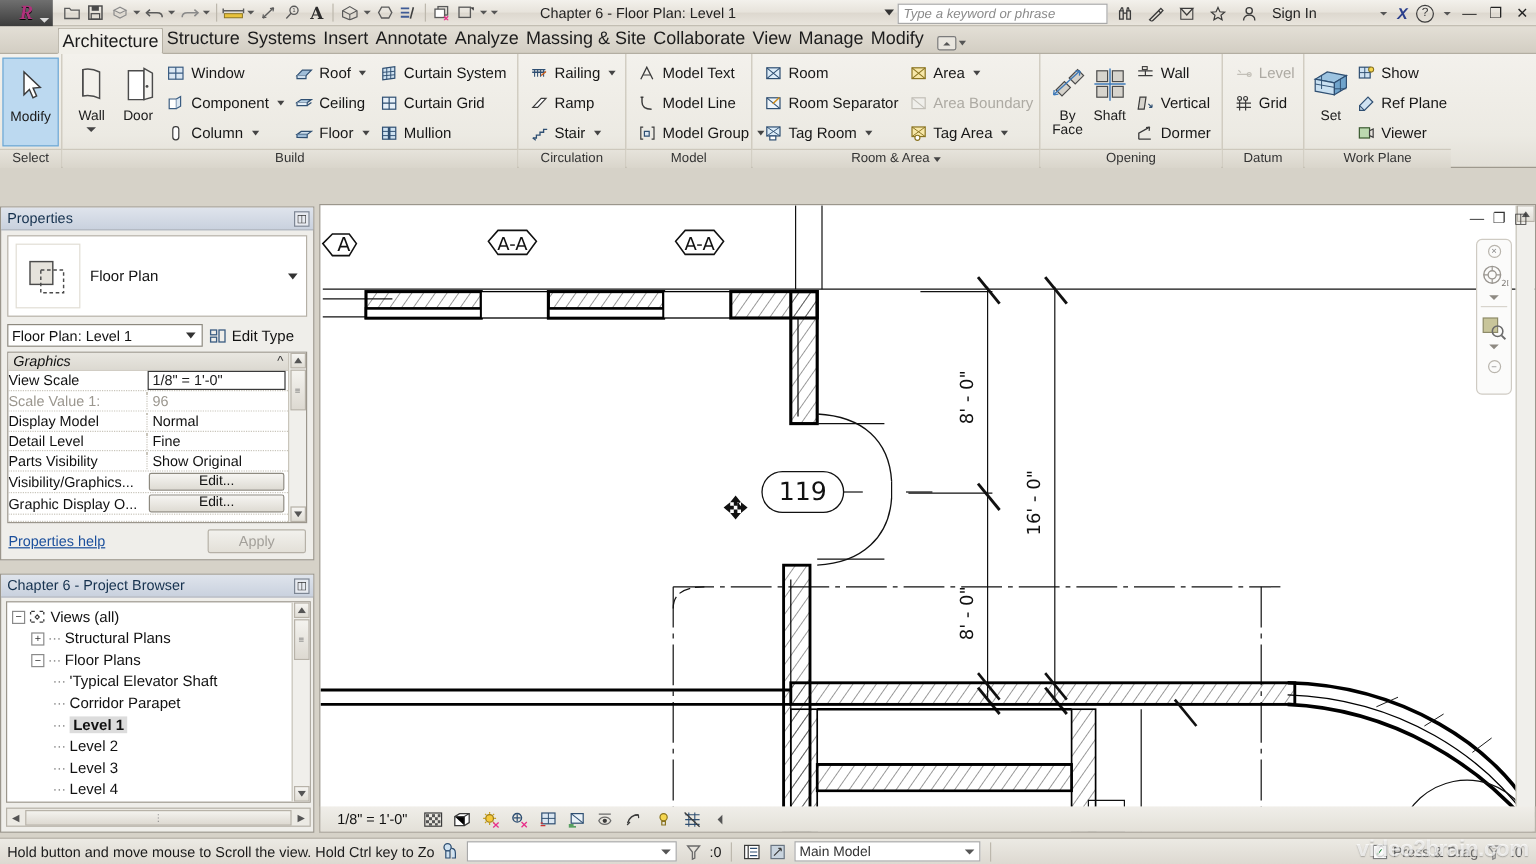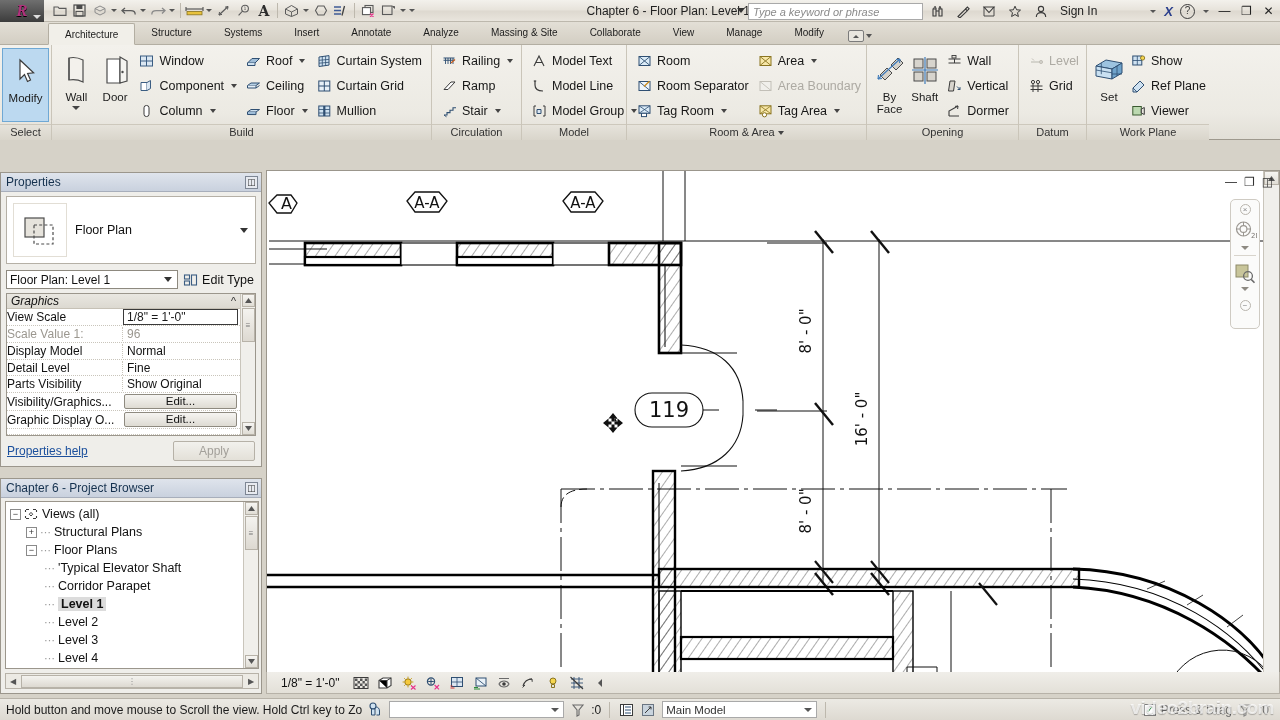--- a/index.html
+++ b/index.html
@@ -25,21 +25,21 @@
     background:linear-gradient(to bottom,#6f6f6f,#3c3c3c);
     display:flex;align-items:center;justify-content:center;
   }
   .rbtn .rlogo{ font-family:"Liberation Serif",serif; font-style:italic; font-weight:bold; font-size:17px; color:#b0327c; text-shadow:0 1px 0 #000;}
   .rbtn .rcaret{ position:absolute; right:3px; bottom:3px; border-left:4px solid transparent;border-right:4px solid transparent;border-top:4px solid #ddd;}
   .qat{ display:flex; align-items:center; height:22px; padding-left:6px; gap:1px; }
   .qicon{ width:19px;height:19px; display:flex;align-items:center;justify-content:center; font-size:12px; color:#4a4a4a; cursor:default;}
   .qcar{ width:8px;height:19px;display:flex;align-items:center;justify-content:center;}
   .qcar::after{content:'';border-left:3px solid transparent;border-right:3px solid transparent;border-top:3px solid #555;}
   .qsep{ width:1px;height:15px;background:#bdb8ad;margin:0 3px;}
-  .doc-title{ position:absolute; left:450px; top:0; width:300px; height:22px; line-height:22px; text-align:right; font-size:12px; color:#222; }
+  .doc-title{ position:absolute; left:450px; top:0; width:300px; height:22px; line-height:22px; text-align:left; font-size:12px; color:#222; }
   .title-caret{ position:absolute; left:737px; top:8px; border-left:4px solid transparent;border-right:4px solid transparent;border-top:5px solid #333;}
   .searchbox{
     position:absolute; left:748px; top:3px; width:175px; height:17px;
     background:#fff; border:1px solid #a9a9a9; font-size:11px;
     font-style:italic; color:#8a8a8a; padding:1px 4px; line-height:14px;
   }
   .tb-icons{ position:absolute; left:928px; top:0; height:22px; display:flex; align-items:center; gap:8px;}
   .tb-icons .ti{ width:18px;height:18px;display:flex;align-items:center;justify-content:center;font-size:13px;color:#3a3a3a;}
   .signin{ font-size:12px; color:#222; margin-left:2px; }
   .tb-right{ position:absolute; right:4px; top:0; height:22px; display:flex; align-items:center; gap:7px;}
@@ -47,21 +47,21 @@
   .xicon{ font-weight:bold; color:#2b3f8c; font-size:13px; font-style:italic;}
   .qmark{ width:15px;height:15px;border:1.4px solid #3c3c3c;border-radius:50%; font-size:10px;line-height:12px;text-align:center;color:#3c3c3c;}
 
   
   .tabstrip{
     position:absolute;left:0;top:22px;width:1280px;height:23px;
     background:linear-gradient(to bottom,#e3dfd6,#d3cec3);
     border-bottom:1px solid #b3aea2;
     display:flex;align-items:flex-end; padding-left:48px;
   }
-  .tab{ height:22px;line-height:21px;padding:0 16px;font-size:10px;color:#1c1c1c;cursor:default;}
+  .tab{ height:22px;line-height:21px;padding:0 3px;font-size:15px;color:#1c1c1c;cursor:default;}
   .tab.active{ background:#f1efe9; border:1px solid #b3aea2; border-bottom:1px solid #f1efe9; border-radius:2px 2px 0 0; margin-bottom:-1px;}
   .tab-extra{ display:flex;align-items:center;margin-left:8px;margin-bottom:2px;gap:2px;}
   .tab-extra .pillbox{ width:16px;height:12px;border:1px solid #7b7b7b;border-radius:2px;background:#e9e6df;display:flex;align-items:center;justify-content:center;}
   .tab-extra .pillbox::after{content:'';border-left:3px solid transparent;border-right:3px solid transparent;border-bottom:3px solid #555;}
   .tab-extra .cc{border-left:3px solid transparent;border-right:3px solid transparent;border-top:4px solid #555;}
 
   
   .ribbon{
     position:absolute;left:0;top:45px;width:1280px;height:95px;
     background:linear-gradient(to bottom,#f3f1ec 0%,#eceae3 72%,#e2dfd7 100%);
@@ -103,21 +103,21 @@
   }
   .dockhdr .sp{flex:1;}
   .dockclose{width:13px;height:13px;border:1px solid #7d8694;background:#e7eaf0;font-size:9px;line-height:11px;text-align:center;color:#333;}
   .typesel{
     margin:4px 5px 0 5px;height:68px;background:#fff;border:1px solid #b5b0a6;
     display:flex;align-items:center;padding:0 6px;gap:8px;position:relative;
   }
   .typesel .thumb{width:54px;height:54px;background:#fff;border:1px solid #e2ded5;display:flex;align-items:center;justify-content:center;}
   .typesel .tlabel{font-size:12.5px;color:#101010;}
   .typesel .tc{position:absolute;right:7px;border-left:4.5px solid transparent;border-right:4.5px solid transparent;border-top:5px solid #333;}
-  .typerow{ margin:6px 5px 0 5px; display:flex;align-items:center;gap:5px;}
+  .typerow{ margin:6px 14px 0 5px; display:flex;align-items:center;gap:5px;}
   .combo{
     flex:1;height:19px;background:#fff;border:1px solid #8d897f;display:flex;align-items:center;
     padding:0 3px;font-size:12px;color:#111;position:relative;
   }
   .combo .cc{position:absolute;right:5px;border-left:4px solid transparent;border-right:4px solid transparent;border-top:5px solid #333;}
   .edittype{display:flex;align-items:center;gap:4px;font-size:12.5px;color:#111;padding-right:2px;}
   .ptable{ margin:4px 5px 0 5px; background:#fff;border:1px solid #9b968c;height:143px;display:flex;}
   .ptbody{flex:1;display:flex;flex-direction:column;overflow:hidden;}
   .pgroup{
     height:16px;background:linear-gradient(to bottom,#e9e7e1,#dcd9d1);

